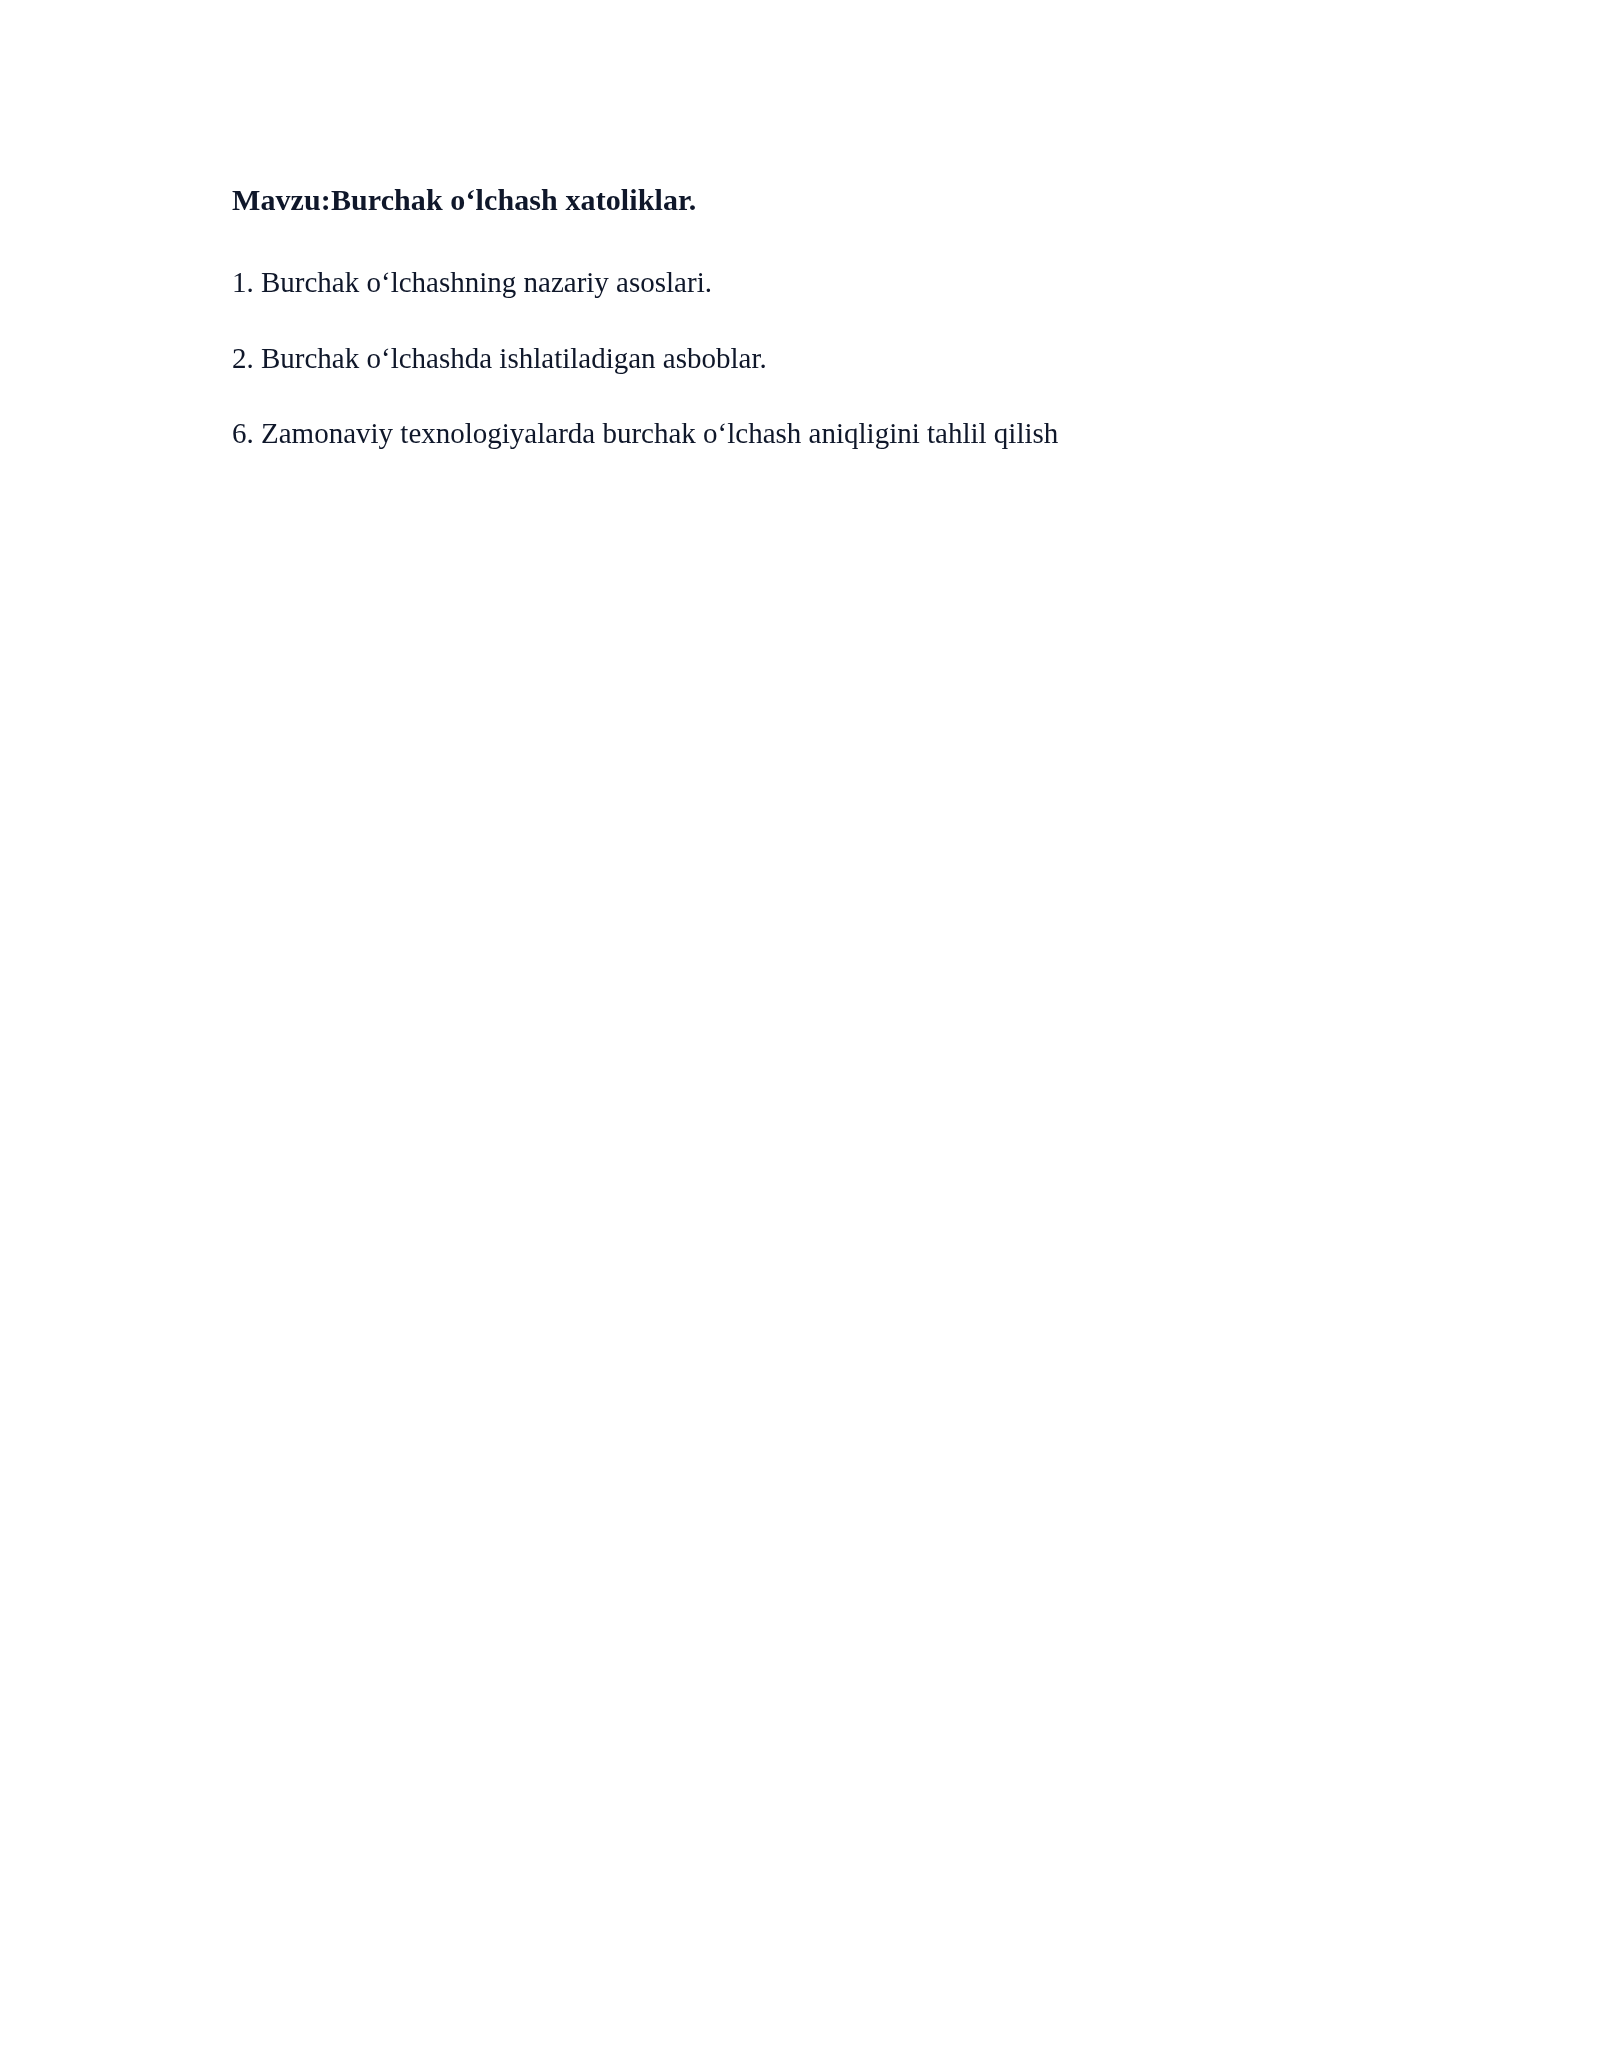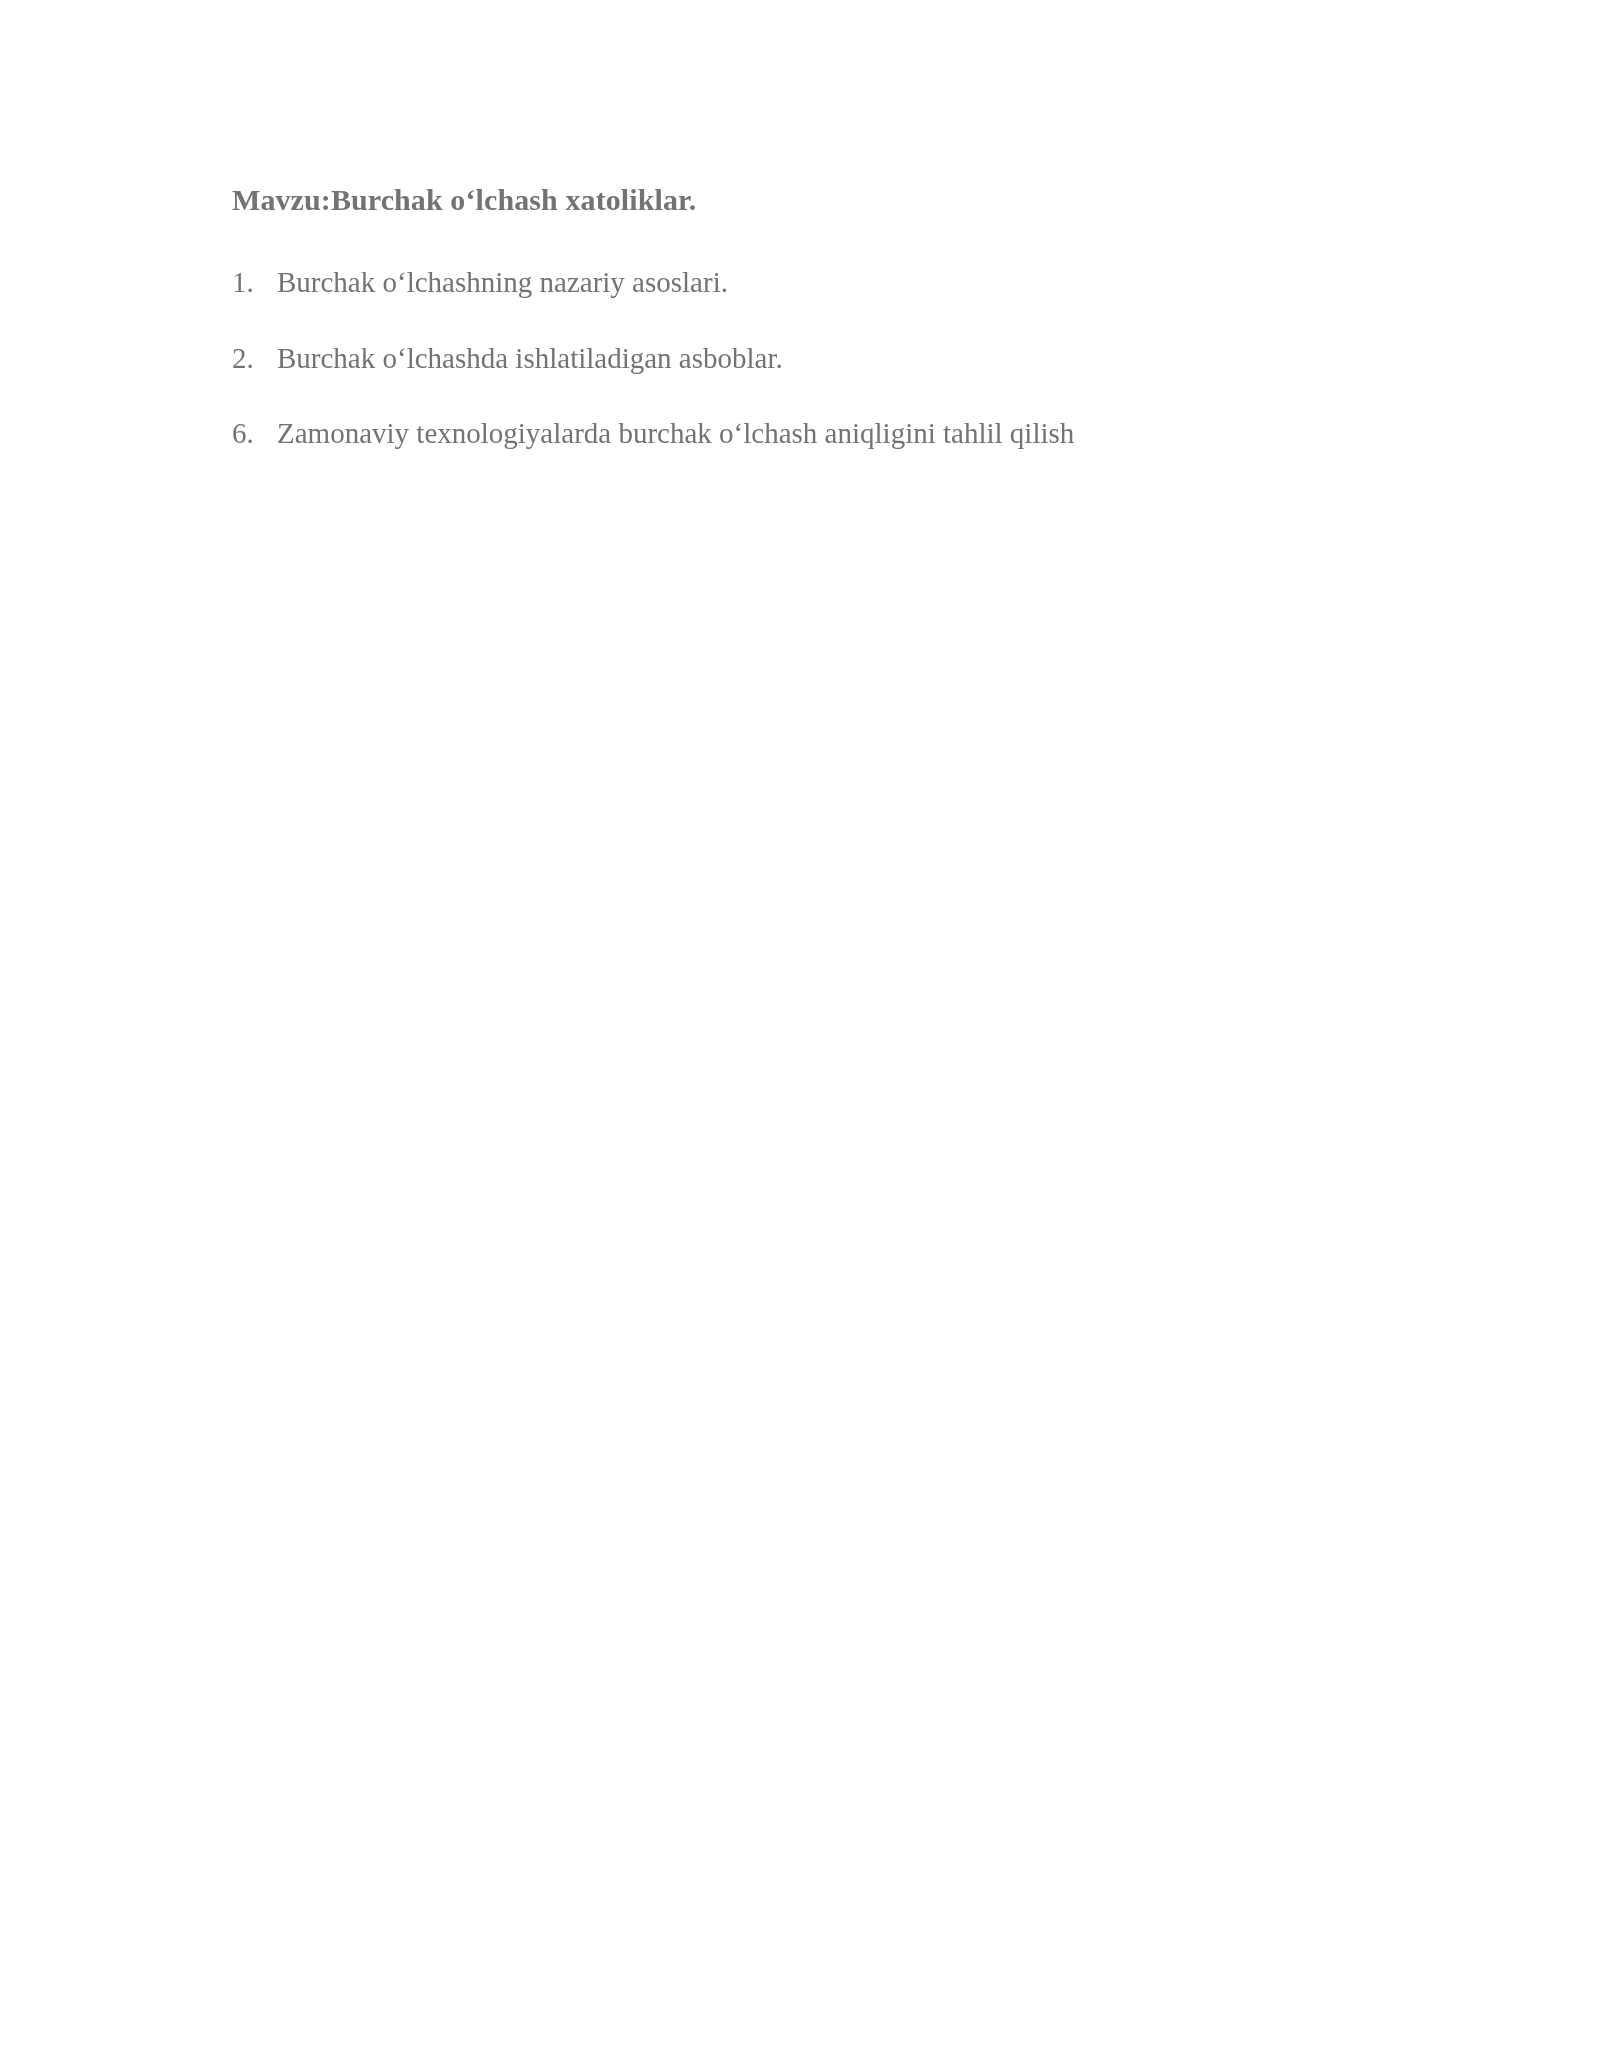--- a/index.html
+++ b/index.html
@@ -10,21 +10,21 @@
   }
 
   .page {
     position: relative;
     width: 1600px;
     height: 2070px;
     background: #ffffff;
     margin: 0 auto;
     overflow: hidden;
     font-family: "Liberation Serif", "DejaVu Serif", serif;
-    color: #737373;
+    color: #0f172a;
     -webkit-font-smoothing: antialiased;
   }
 
   .content {
     position: absolute;
     left: 232px;
     top: 182px;
     width: 1180px;
   }
 
@@ -79,21 +79,20 @@
   .plan-item.gap-none {
     margin-bottom: 0;
   }
 
   .item-number {
     display: inline;
   }
 
   .item-text {
     display: inline;
-    margin-left: 16px;
   }
 </style>
 </head>
 <body>
 
 <div class="page">
   <div class="content">
 
     <h1 class="doc-title">Mavzu:Burchak o‘lchash xatoliklar.</h1>
 

